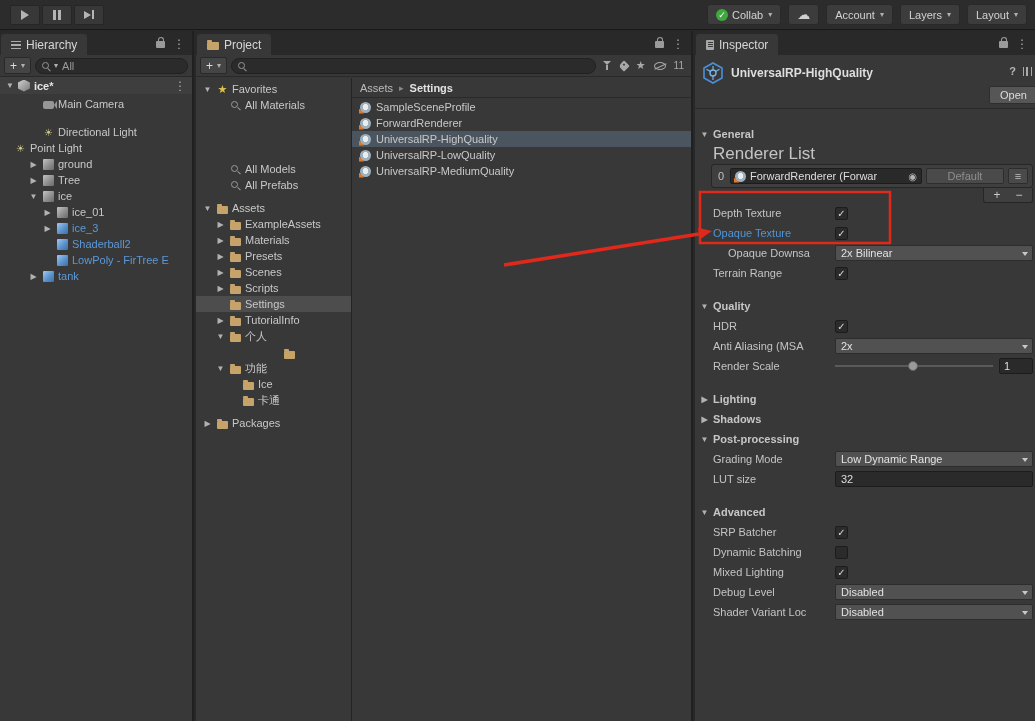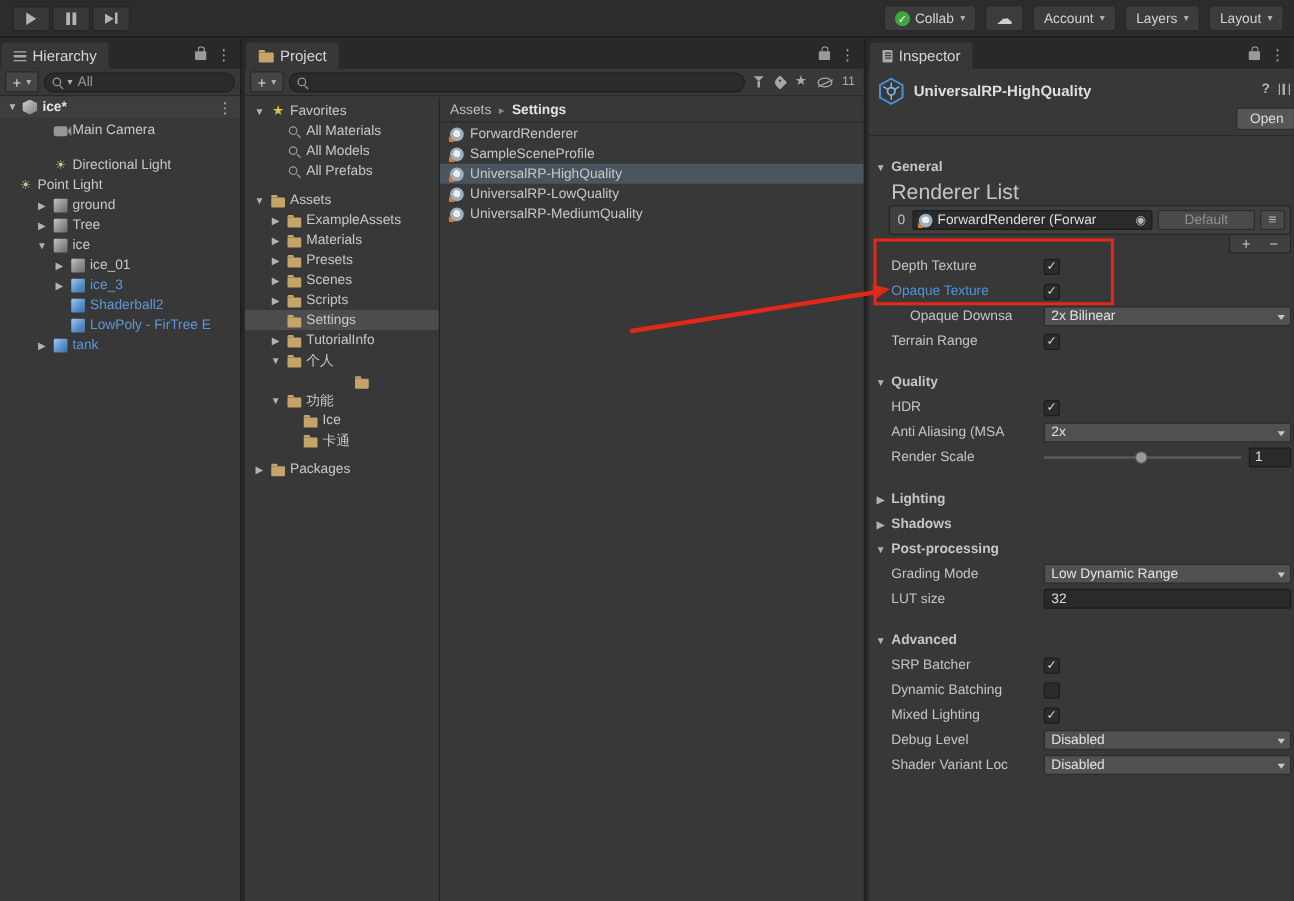--- a/index.html
+++ b/index.html
@@ -301,21 +301,21 @@
           <div class="trow" style="padding-left: 6px;">
             <span class="arrow">▼</span>
             <span class="ico star"></span>
             <span class="lbl">Favorites</span>
           </div>
           <div class="trow" style="padding-left: 19px;">
             <span class="arrow"></span>
             <span class="ico search"></span>
             <span class="lbl">All Materials</span>
           </div>
-          <div class="trow" style="padding-left: 19px;">
+          <div class="trow" style="padding-left: 19px; margin-top: 48px;">
             <span class="arrow"></span>
             <span class="ico search"></span>
             <span class="lbl">All Models</span>
           </div>
           <div class="trow" style="padding-left: 19px;">
             <span class="arrow"></span>
             <span class="ico search"></span>
             <span class="lbl">All Prefabs</span>
           </div>
           <div class="trow" style="padding-left: 6px; margin-top: 7px;">
@@ -391,25 +391,25 @@
         </div>
       <div class="pmain">
         <div class="crumbbar">
           <span>Assets</span>
           <span class="crumb-sep">▸</span>
           <span class="crumb-current">Settings</span>
         </div>
         <div class="filelist" id="file-list">
             <div class="frow">
               <span class="ico srp"></span>
-              <span class="lbl">ForwardRenderer</span>
+              <span class="lbl">SampleSceneProfile</span>
             </div>
             <div class="frow">
               <span class="ico srp"></span>
-              <span class="lbl">SampleSceneProfile</span>
+              <span class="lbl">ForwardRenderer</span>
             </div>
             <div class="frow selected">
               <span class="ico srp"></span>
               <span class="lbl">UniversalRP-HighQuality</span>
             </div>
             <div class="frow">
               <span class="ico srp"></span>
               <span class="lbl">UniversalRP-LowQuality</span>
             </div>
             <div class="frow">

